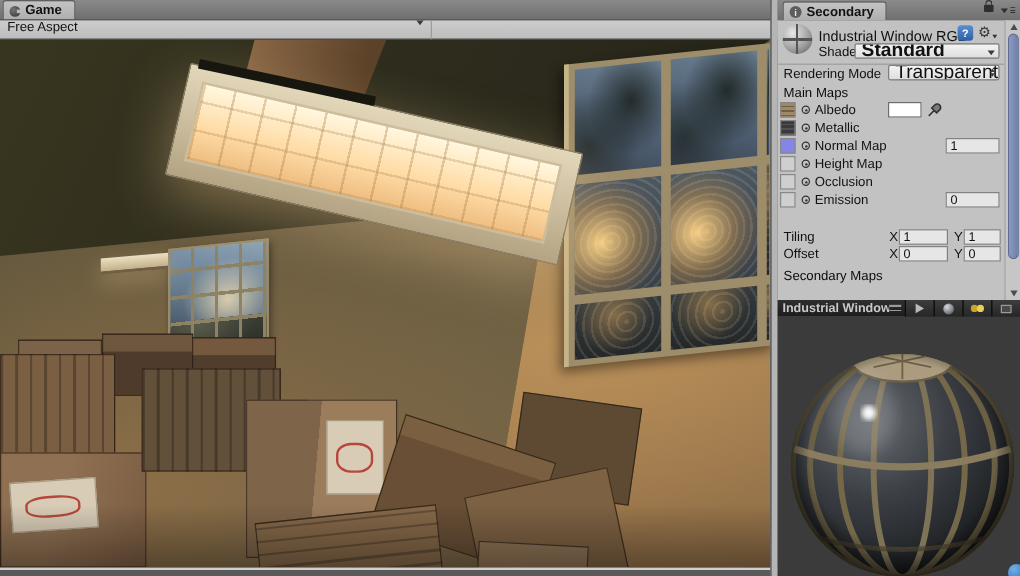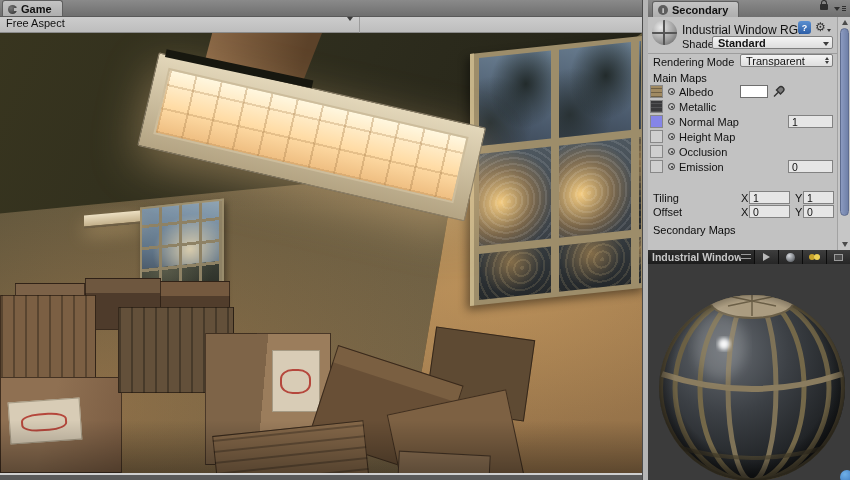--- a/index.html
+++ b/index.html
@@ -136,21 +136,21 @@
       background:linear-gradient(#5a8fd0,#2d5fa8);color:#fff;font-size:9px;font-weight:bold;
       display:flex;align-items:center;justify-content:center;}
   .help-icon::before{content:"?";}
   .gear-icon{position:absolute;left:167px;top:3px;font-size:12px;color:#333;}
   .gear-icon::before{content:"\2699";}
   .gear-icon::after{content:"";position:absolute;right:-5px;bottom:2px;border-left:2.5px solid transparent;
       border-right:2.5px solid transparent;border-top:3px solid #333;}
   .shader-label{position:absolute;left:34px;top:21px;}
   .dropdown{position:absolute;height:13px;background:linear-gradient(#f4f4f4,#dedede);
       border:1px solid #7e7e7e;border-radius:2px;display:flex;align-items:center;
-      padding:0 14px 0 5px;font-size:11px;color:#111;white-space:nowrap;overflow:hidden;}
+      padding:0 14px 0 5px;font-size:16px;color:#111;white-space:nowrap;overflow:hidden;}
   .dropdown .caret{position:absolute;right:3px;top:5px;}
   .updown{position:absolute;right:3px;top:2px;display:flex;flex-direction:column;gap:1px;}
   .updown::before{content:"";border-left:2.5px solid transparent;border-right:2.5px solid transparent;
       border-bottom:3px solid #3c3c3c;}
   .updown::after{content:"";border-left:2.5px solid transparent;border-right:2.5px solid transparent;
       border-top:3px solid #3c3c3c;}
   .sep{position:absolute;left:0;width:189px;height:1px;background:#9d9d9d;}
   .bold{font-weight:normal;color:#0a0a0a;}
   .maprow{position:absolute;left:0;width:189px;height:14px;}
   .thumb{position:absolute;left:2px;top:0;width:13px;height:13px;border:1px solid #888;}

